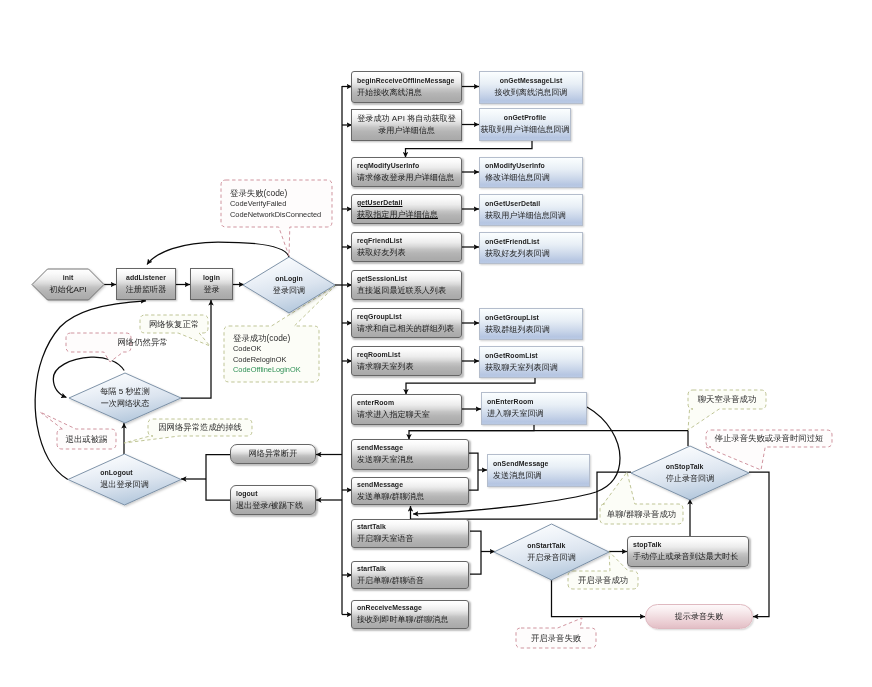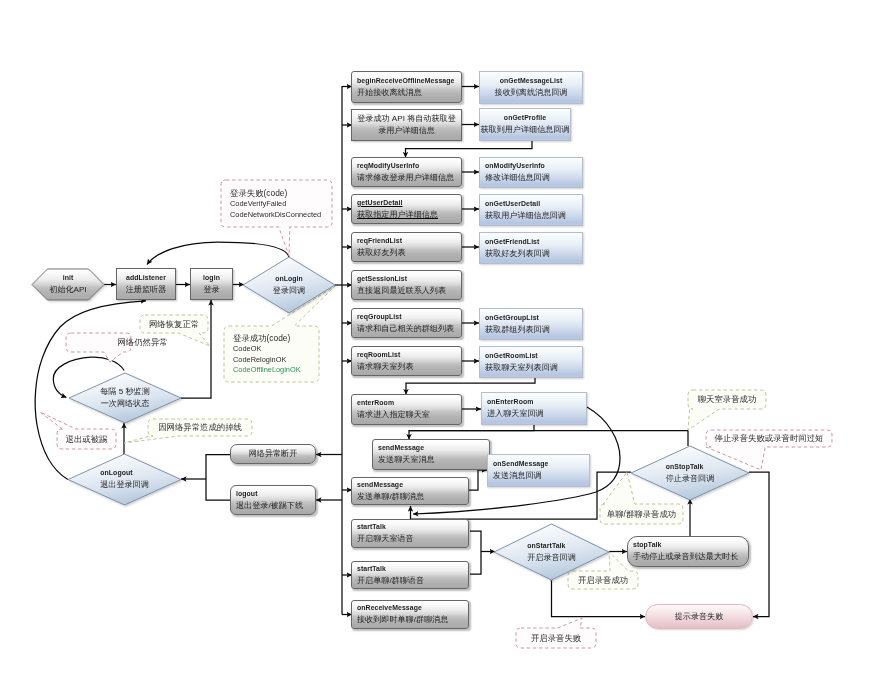--- a/index.html
+++ b/index.html
@@ -233,21 +233,21 @@
           <span class="lbl en">reqRoomList</span>
           <span class="lbl cn">请求聊天室列表</span>
         </div>
       </div>
       <div class="node n-gray t-left" style="left: 351px; top: 394px; width: 111px; height: 31px;">
         <div class="txtwrap">
           <span class="lbl en">enterRoom</span>
           <span class="lbl cn">请求进入指定聊天室</span>
         </div>
       </div>
-      <div class="node n-gray t-left" style="left: 351px; top: 439px; width: 118px; height: 31px; margin-left: 21px;">
+      <div class="node n-gray t-left" style="left: 351px; top: 439px; width: 118px; height: 31px;">
         <div class="txtwrap">
           <span class="lbl en">sendMessage</span>
           <span class="lbl cn">发送聊天室消息</span>
         </div>
       </div>
       <div class="node n-gray t-left" style="left: 351px; top: 477px; width: 118px; height: 28px;">
         <div class="txtwrap">
           <span class="lbl en">sendMessage</span>
           <span class="lbl cn">发送单聊/群聊消息</span>
         </div>
@@ -329,21 +329,21 @@
           <span class="lbl en">onStopTalk</span>
           <span class="lbl cn">停止录音回调</span>
         </div>
       </div>
       <div class="node n-diamond t-dleft" style="left: 494px; top: 524px; width: 115px; height: 56px;">
         <div class="txtwrap">
           <span class="lbl en">onStartTalk</span>
           <span class="lbl cn">开启录音回调</span>
         </div>
       </div>
-      <div class="node n-gray t-left" style="left: 627px; top: 536px; width: 122px; height: 31px; border-radius: 10px;">
+      <div class="node n-gray t-left" style="left: 627px; top: 536px; width: 122px; height: 31px; border-radius: 4px;">
         <div class="txtwrap">
           <span class="lbl en">stopTalk</span>
           <span class="lbl cn">手动停止或录音到达最大时长</span>
         </div>
       </div>
       <div class="node n-pill t-center" style="left: 645px; top: 604px; width: 108px; height: 25px;">
         <div class="txtwrap">
           <span class="lbl cn">提示录音失败</span>
         </div>
       </div>

